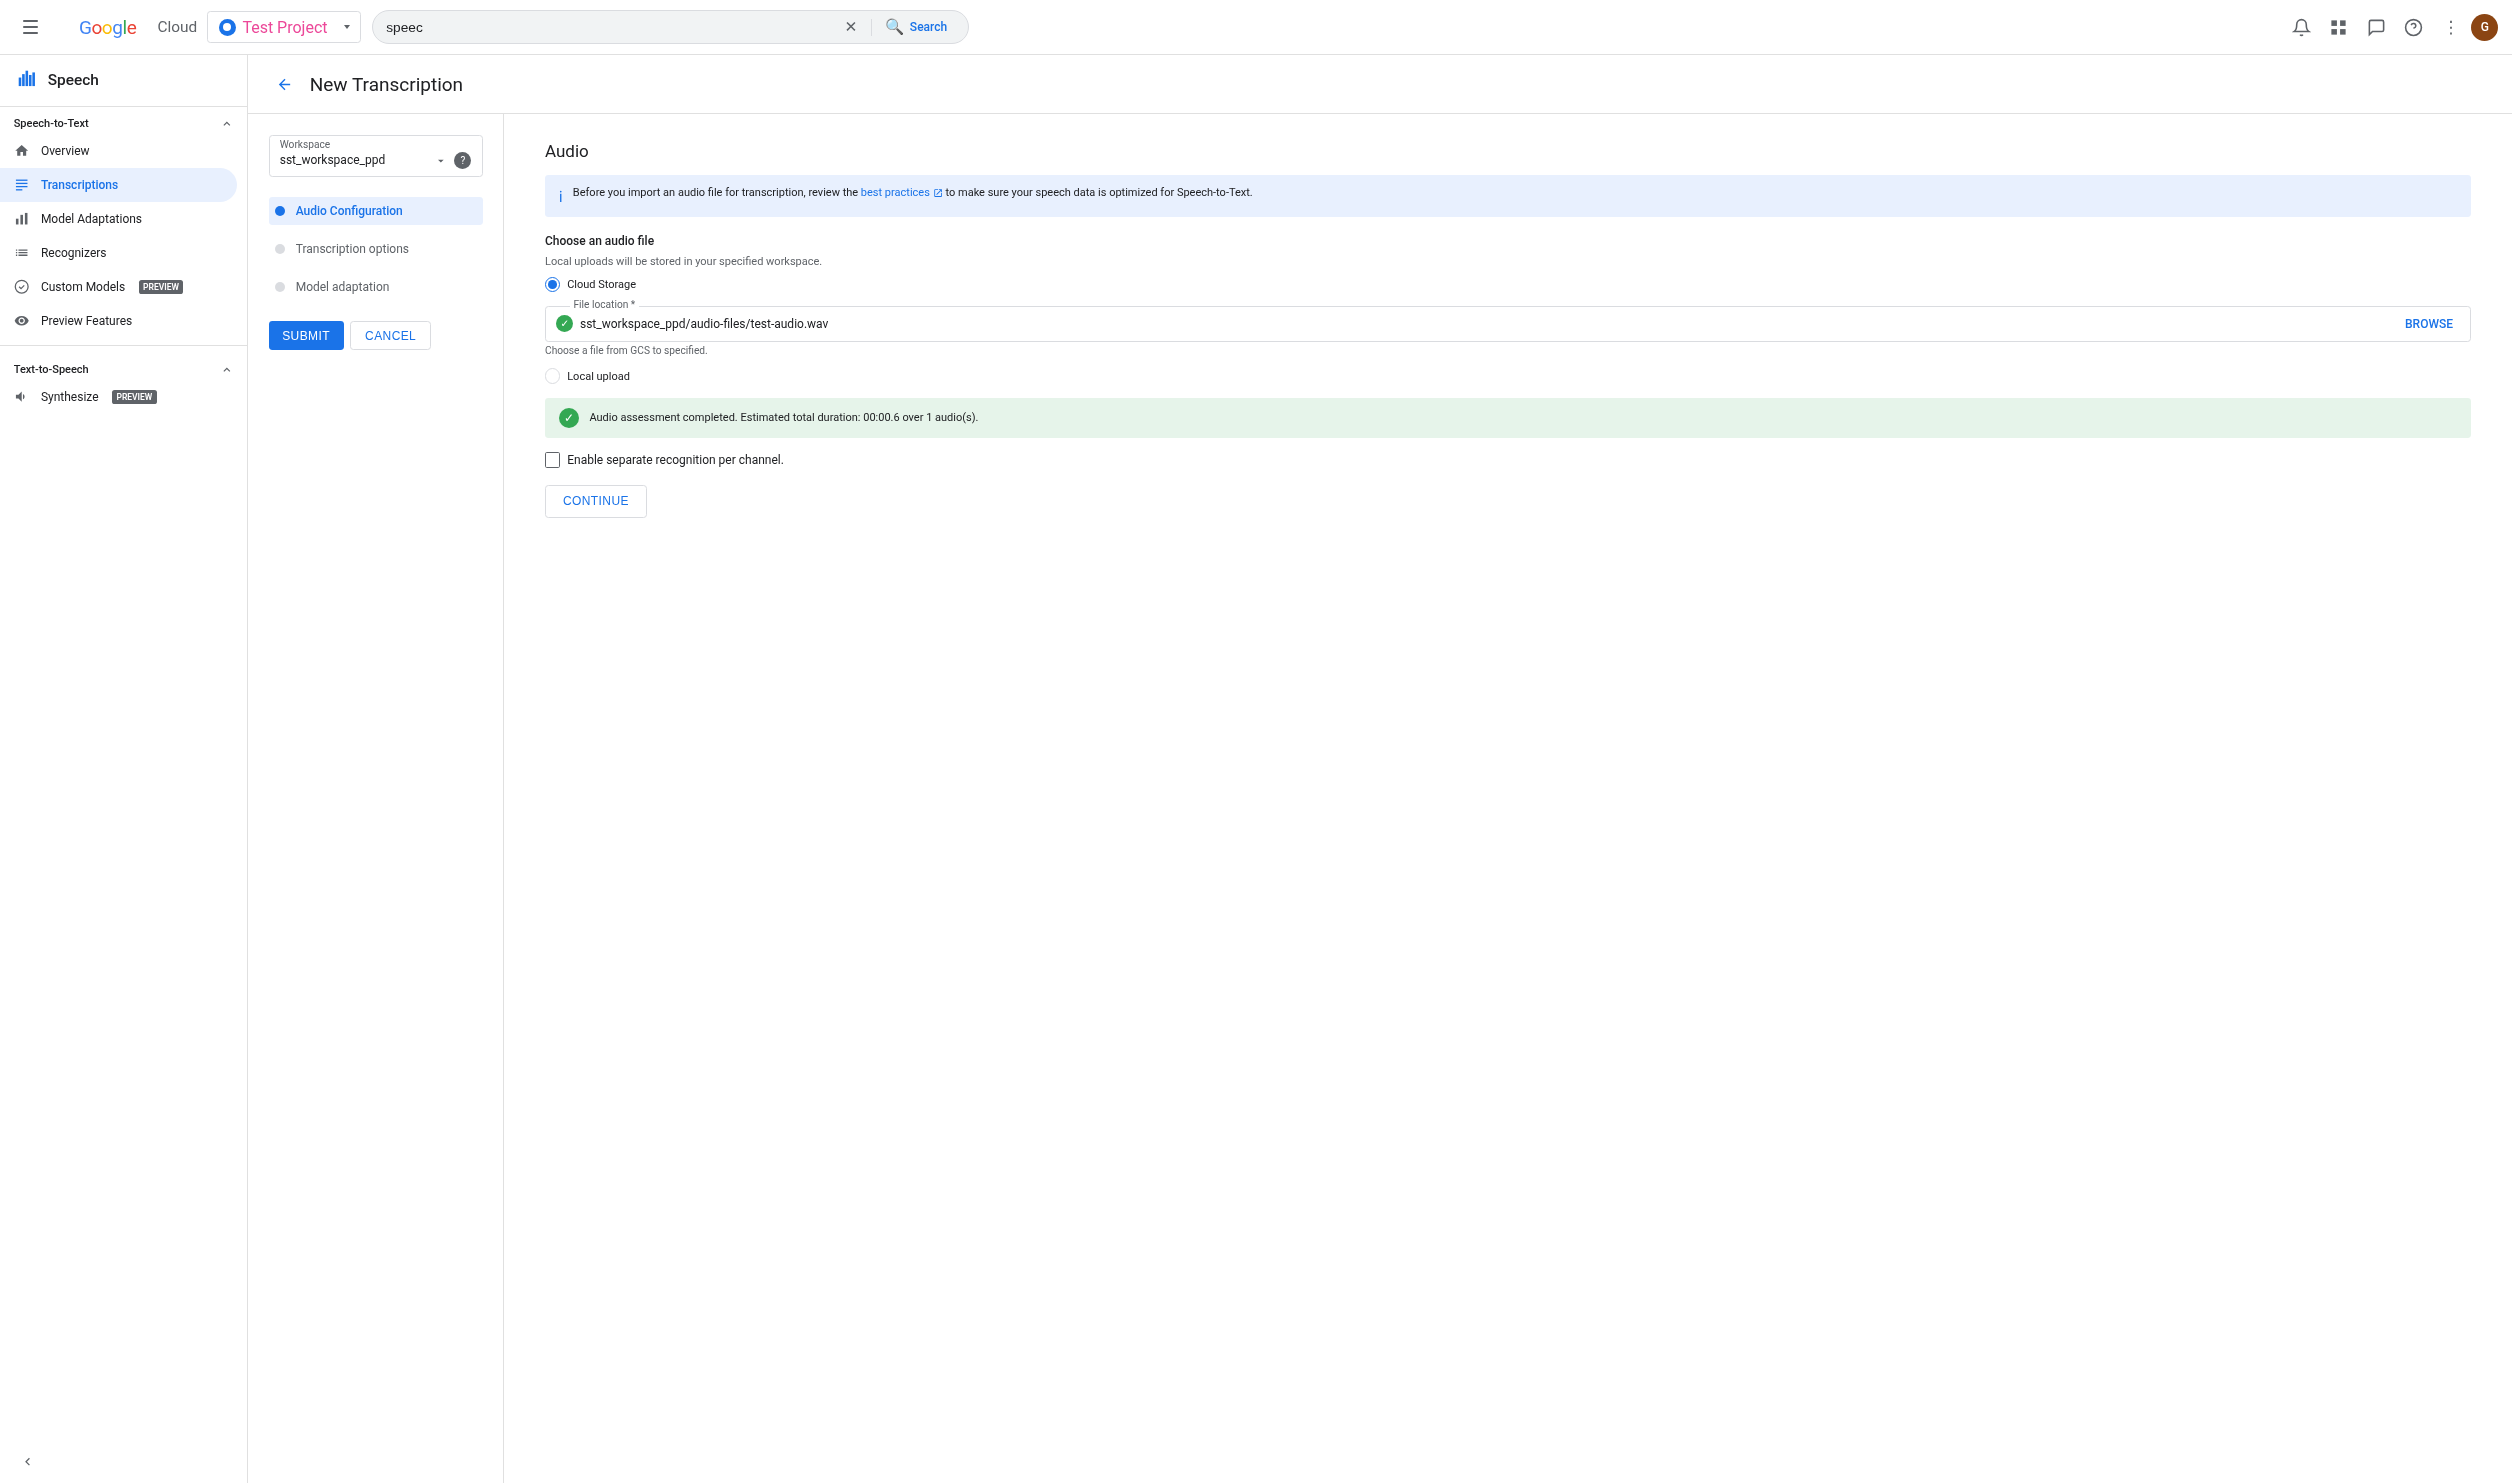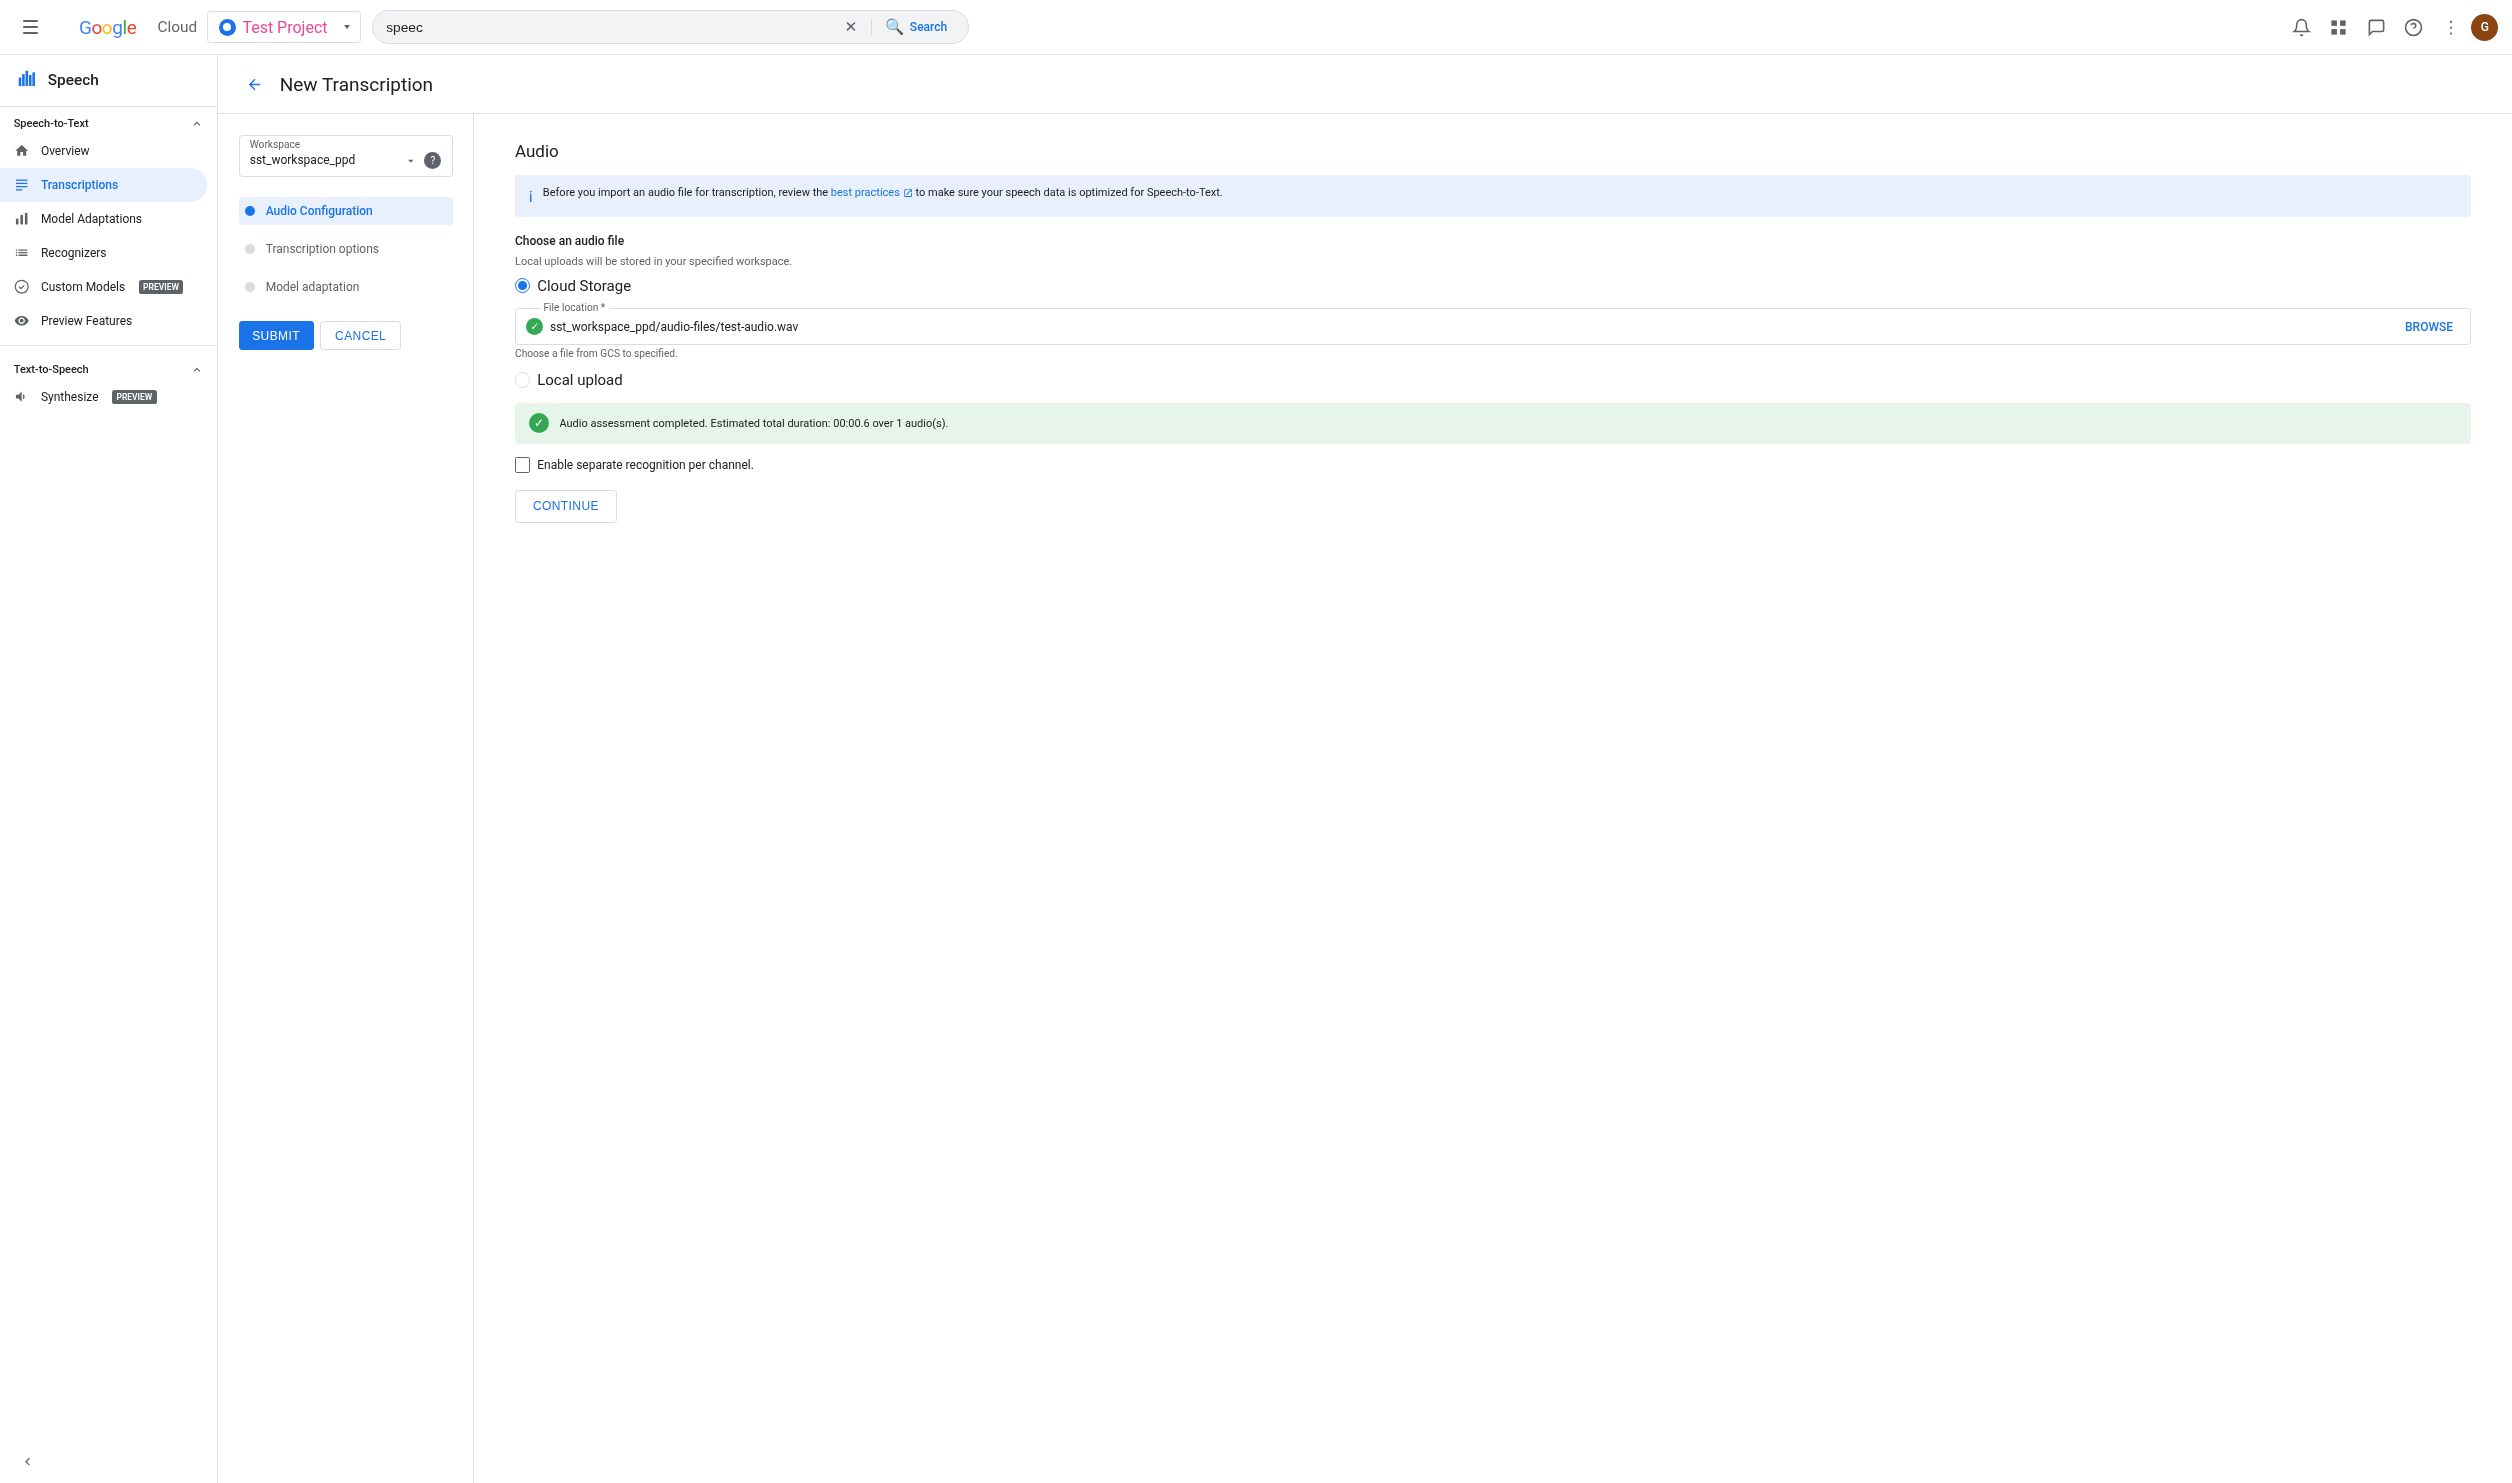--- a/index.html
+++ b/index.html
@@ -37,21 +37,21 @@
     .nav-spacer { flex: 1; }
     .nav-icons { display: flex; align-items: center; gap: 3.4px; }
     .nav-icon-btn { width: 34px; height: 34px; display: flex; align-items: center; justify-content: center; cursor: pointer; border-radius: 50%; color: #5f6368; font-size: 17px; }
     .nav-avatar { width: 27px; height: 27px; background: #8b4513; border-radius: 50%; display: flex; align-items: center; justify-content: center; color: #fff; font-size: 12px; font-weight: 500; cursor: pointer; }
 
     
     .main-layout { display: flex; flex: 1; overflow: hidden; }
 
     
     .sidebar {
-      width: 218px; background: #fff; border-right: 0.9px solid #e0e0e0;
+      width: 248px; background: #fff; border-right: 0.9px solid #e0e0e0;
       display: flex; flex-direction: column; overflow-y: auto; flex-shrink: 0;
     }
     .sidebar-header { display: flex; align-items: center; gap: 10.2px; padding: 13.7px 17px; border-bottom: 0.9px solid #e0e0e0; }
     .sidebar-header-title { font-size: 15.4px; font-weight: 500; color: #202124; }
     .sidebar-section-header {
       display: flex; align-items: center; justify-content: space-between;
       padding: 10.2px 13.7px 3.4px; cursor: pointer;
     }
     .sidebar-section-label { font-size: 11px; font-weight: 500; color: #202124; }
     .sidebar-item {
@@ -123,21 +123,21 @@
     .helper-text { font-size: 11px; color: #5f6368; margin-bottom: 8.5px; }
 
     .radio-group { display: flex; flex-direction: column; gap: 6.8px; margin-bottom: 13.7px; }
     .radio-option { display: flex; align-items: center; gap: 6.8px; cursor: pointer; }
     .radio-circle {
       width: 15.4px; height: 15.4px; border-radius: 50%; border: 1.7px solid #dadce0;
       display: flex; align-items: center; justify-content: center; flex-shrink: 0;
     }
     .radio-circle.selected { border-color: #1a73e8; }
     .radio-circle.selected::after { content: ''; width: 8.5px; height: 8.5px; background: #1a73e8; border-radius: 50%; }
-    .radio-label { font-size: 15px; color: #202124; }
+    .radio-label { font-size: 11px; color: #202124; }
 
     .file-location-container { margin: 6.8px 0 3.4px; position: relative; }
     .file-location-label { font-size: 10.2px; color: #5f6368; position: absolute; top: -6.8px; left: 25px; background: #fff; padding: 0 3.4px; }
     .file-location-input-row {
       display: flex; align-items: center; border: 0.9px solid #dadce0; border-radius: 3.4px;
       padding: 6.8px 10.2px; gap: 6.8px;
     }
     .file-check { width: 17px; height: 17px; background: #34a853; border-radius: 50%; display: flex; align-items: center; justify-content: center; color: #fff; font-size: 10.2px; flex-shrink: 0; }
     .file-path { font-size: 12px; color: #202124; flex: 1; }
     .browse-btn { color: #1a73e8; font-size: 12px; font-weight: 500; cursor: pointer; padding: 3.4px 6.8px; border-radius: 3.4px; }

